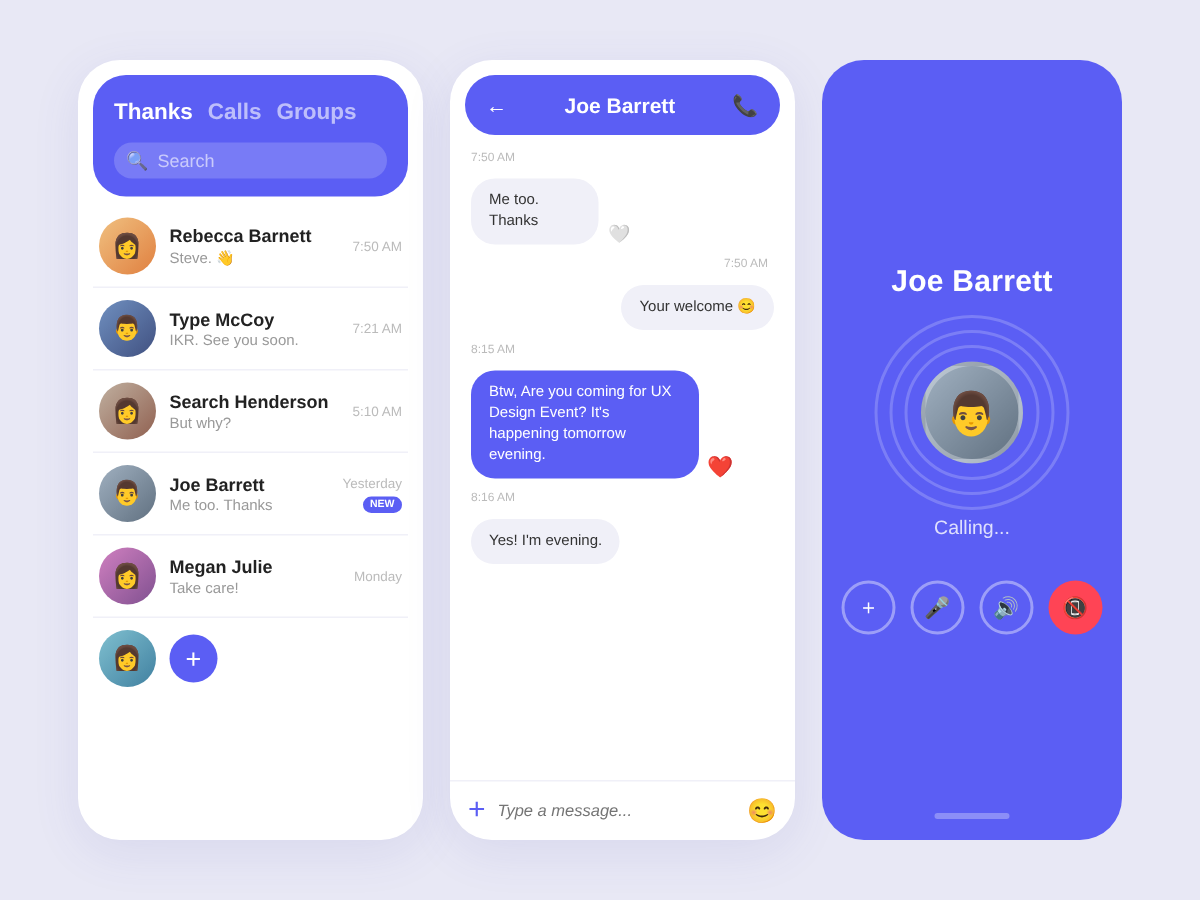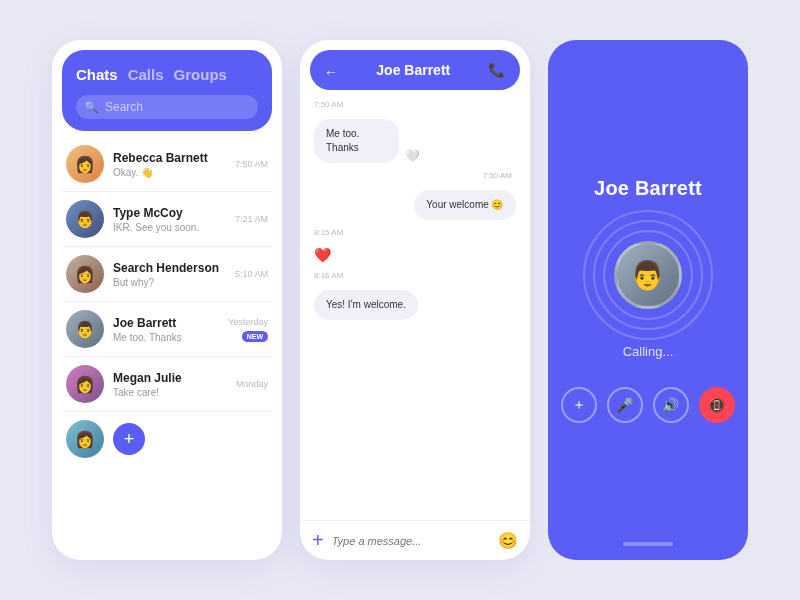--- a/index.html
+++ b/index.html
@@ -247,39 +247,39 @@
     .av-megan   { background: linear-gradient(135deg, #d080c0, #805090); }
     .av-lori    { background: linear-gradient(135deg, #80c0d0, #4080a0); }
     .av-joe-call { background: linear-gradient(135deg, #a0b0c0, #607080); }
   </style>
 </head>
 <body>
 
 <div class="panel panel-chats">
   <div class="chats-header">
     <div class="chats-tabs">
-      <span class="chats-tab active">Chats</span>
+      <span class="chats-tab active">Thanks</span>
       <span class="chats-tab">Calls</span>
       <span class="chats-tab">Groups</span>
     </div>
     <div class="search-bar">
       <span class="search-icon-svg">🔍</span>
       <input type="text" placeholder="Search" style="">
     </div>
   </div>
 
   <div class="chat-list">
 
     <div class="chat-item">
       <div class="avatar av-rebecca">
           <span>👩</span>
         </div>
       <div class="chat-info">
         <div class="chat-name">Rebecca Barnett</div>
-        <div class="chat-preview">Okay. 👋</div>
+        <div class="chat-preview">Steve. 👋</div>
       </div>
       <div class="chat-meta">
         <span class="chat-time">7:50 AM</span>
       </div>
     </div>
 
     <div class="chat-item">
       <div class="avatar av-steve">
           <span>👨</span>
         </div>
@@ -363,27 +363,28 @@
 
     <div style="align-self:flex-end;margin-right:4px">
       <div class="msg-time" style="text-align:right">7:50 AM</div>
     </div>
     <div class="msg-bubble msg-sent" style="align-self:flex-end">Your welcome 😊</div>
 
     <div style="align-self:flex-start">
       <div class="msg-time">8:15 AM</div>
     </div>
     <div class="msg-with-icon">
+      <div class="msg-bubble msg-received">Btw, Are you coming for UX Design Event? It's happening tomorrow evening.</div>
       <span class="msg-heart">❤️</span>
     </div>
 
     <div style="align-self:flex-start">
       <div class="msg-time">8:16 AM</div>
     </div>
-    <div class="msg-bubble msg-sent">Yes! I'm welcome.</div>
+    <div class="msg-bubble msg-sent">Yes! I'm evening.</div>
 
   </div>
 
   <div class="chat-input-bar">
     <span class="input-add">+</span>
     <input class="input-field" type="text" placeholder="Type a message..." style="">
     <span class="input-emoji">😊</span>
   </div>
 </div>
 

